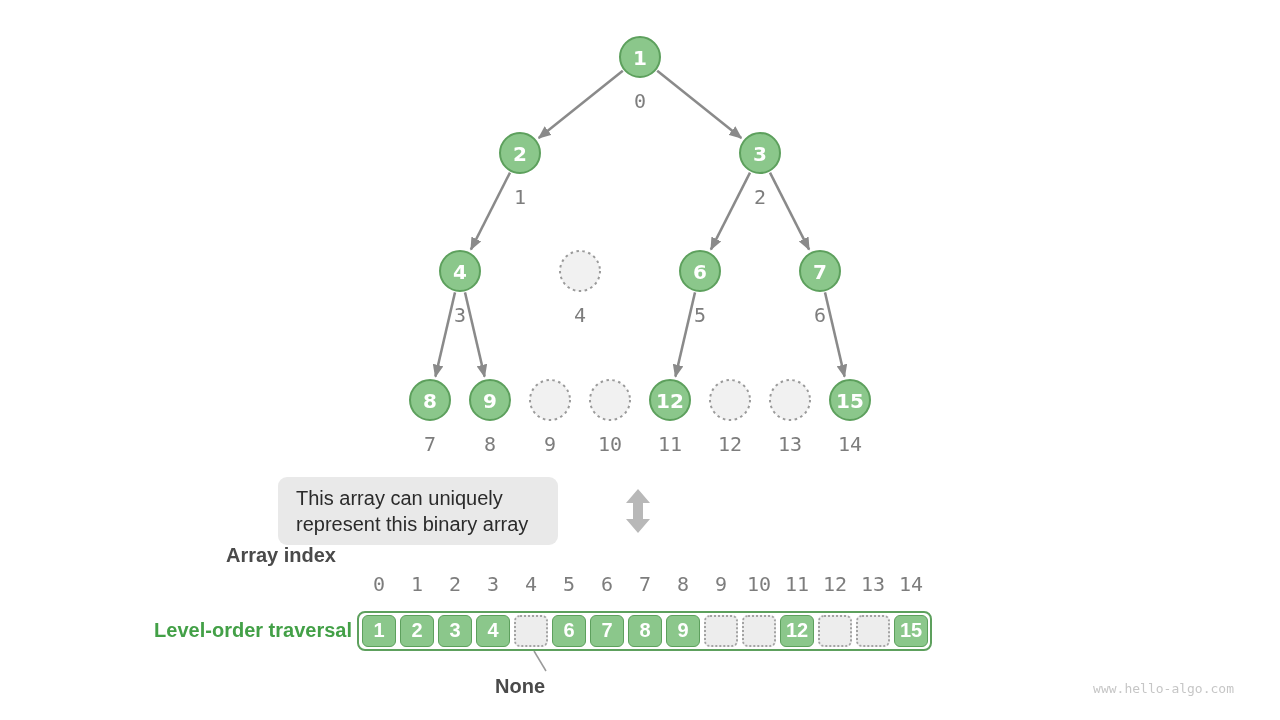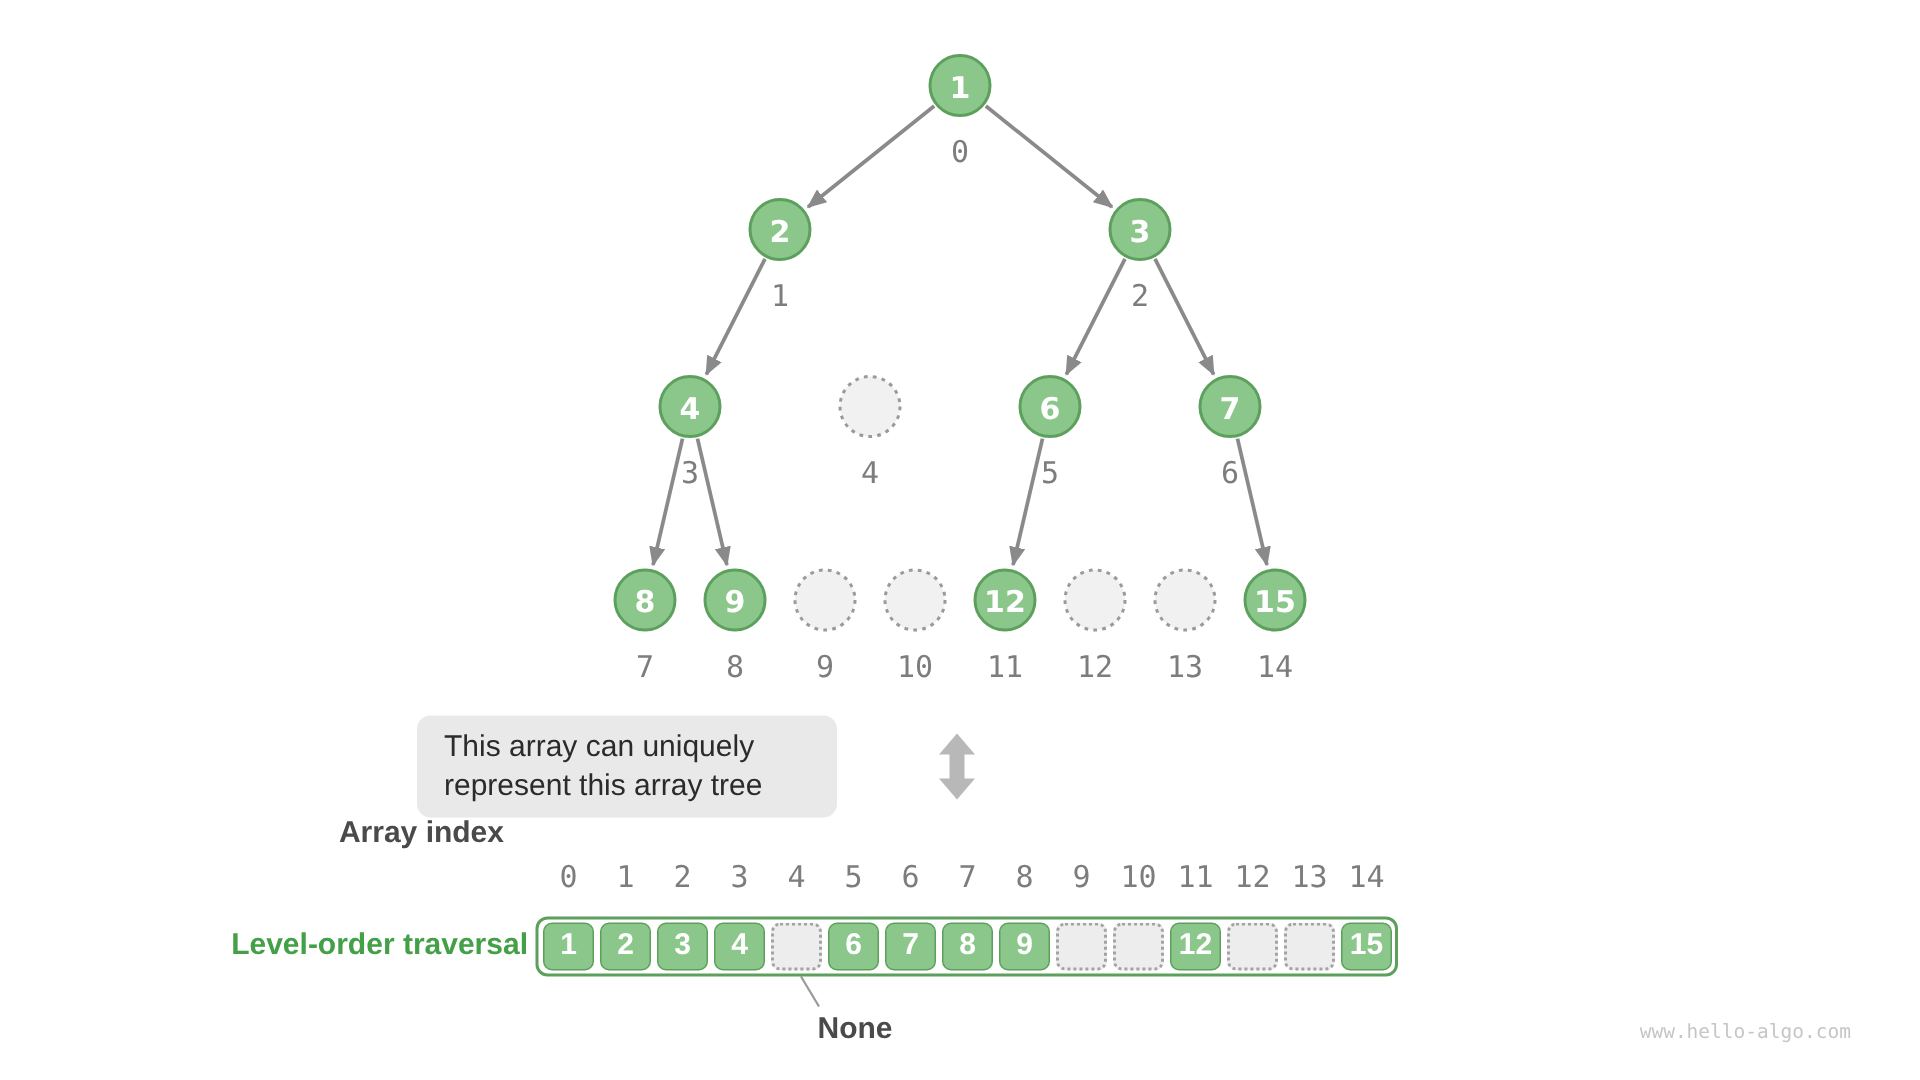--- a/index.html
+++ b/index.html
@@ -24,21 +24,21 @@
     position:absolute; left:357px; top:611px; width:575px; height:40px;
     border:2px solid var(--node-border, #6fae6f); border-radius:8px;
   }
   .cell { position:absolute; top:615px; width:34px; height:32px; border-radius:6px; }
   .cell.filled {
     background:var(--node-fill, #8bc78b); border:1px solid var(--node-border, #5da05d);
     color:var(--node-text, #ffffff); font-weight:bold; font-size:20px; text-align:center; line-height:29px;
   }
   .cell.empty { background:#ededed; border:2px dotted #a3a3a3; }
   .none-label {
-    position:absolute; left:495px; top:675px; width:100px; text-align:right;
+    position:absolute; left:495px; top:675px; width:100px; text-align:left;
     font-weight:bold; font-size:20px; color:var(--label-text, #4a4a4a);
   }
   .watermark {
     position:absolute; right:46px; top:681px;
     font-family:"DejaVu Sans Mono", monospace; font-size:13px; color:#c6c6c6;
   }
 </style>
 </head>
 <body>
 
@@ -102,21 +102,21 @@
         <circle cx="850" cy="400" r="20" fill="#8bc78b" stroke="#5da05d" stroke-width="2"></circle>
         <text x="850" y="401" text-anchor="middle" dominant-baseline="central" font-family="DejaVu Sans, sans-serif" font-size="20" font-weight="bold" fill="#ffffff">15</text>
         <text x="850" y="444" text-anchor="middle" dominant-baseline="central" font-family="DejaVu Sans Mono, monospace" font-size="20" fill="#7d7d7d">14</text>
       </g>
     <path id="updown-arrow" d="M638,489 L650,503 L643,503 L643,519 L650,519 L638,533 L626,519 L633,519 L633,503 L626,503 Z"></path>
     <line id="none-pointer" x1="534" y1="651" x2="546" y2="671" stroke-width="1.5"></line>
   </svg>
 
   <div class="callout">
     <div>This array can uniquely</div>
-    <div>represent this array tree</div>
+    <div>represent this binary array</div>
   </div>
 
   <div class="label idx-label">Array index</div>
   <div class="label trav-label">Level-order traversal</div>
 
   <div id="index-row">
       <div class="arr-index" style="left: 362px;">0</div>
       <div class="arr-index" style="left: 400px;">1</div>
       <div class="arr-index" style="left: 438px;">2</div>
       <div class="arr-index" style="left: 476px;">3</div>

